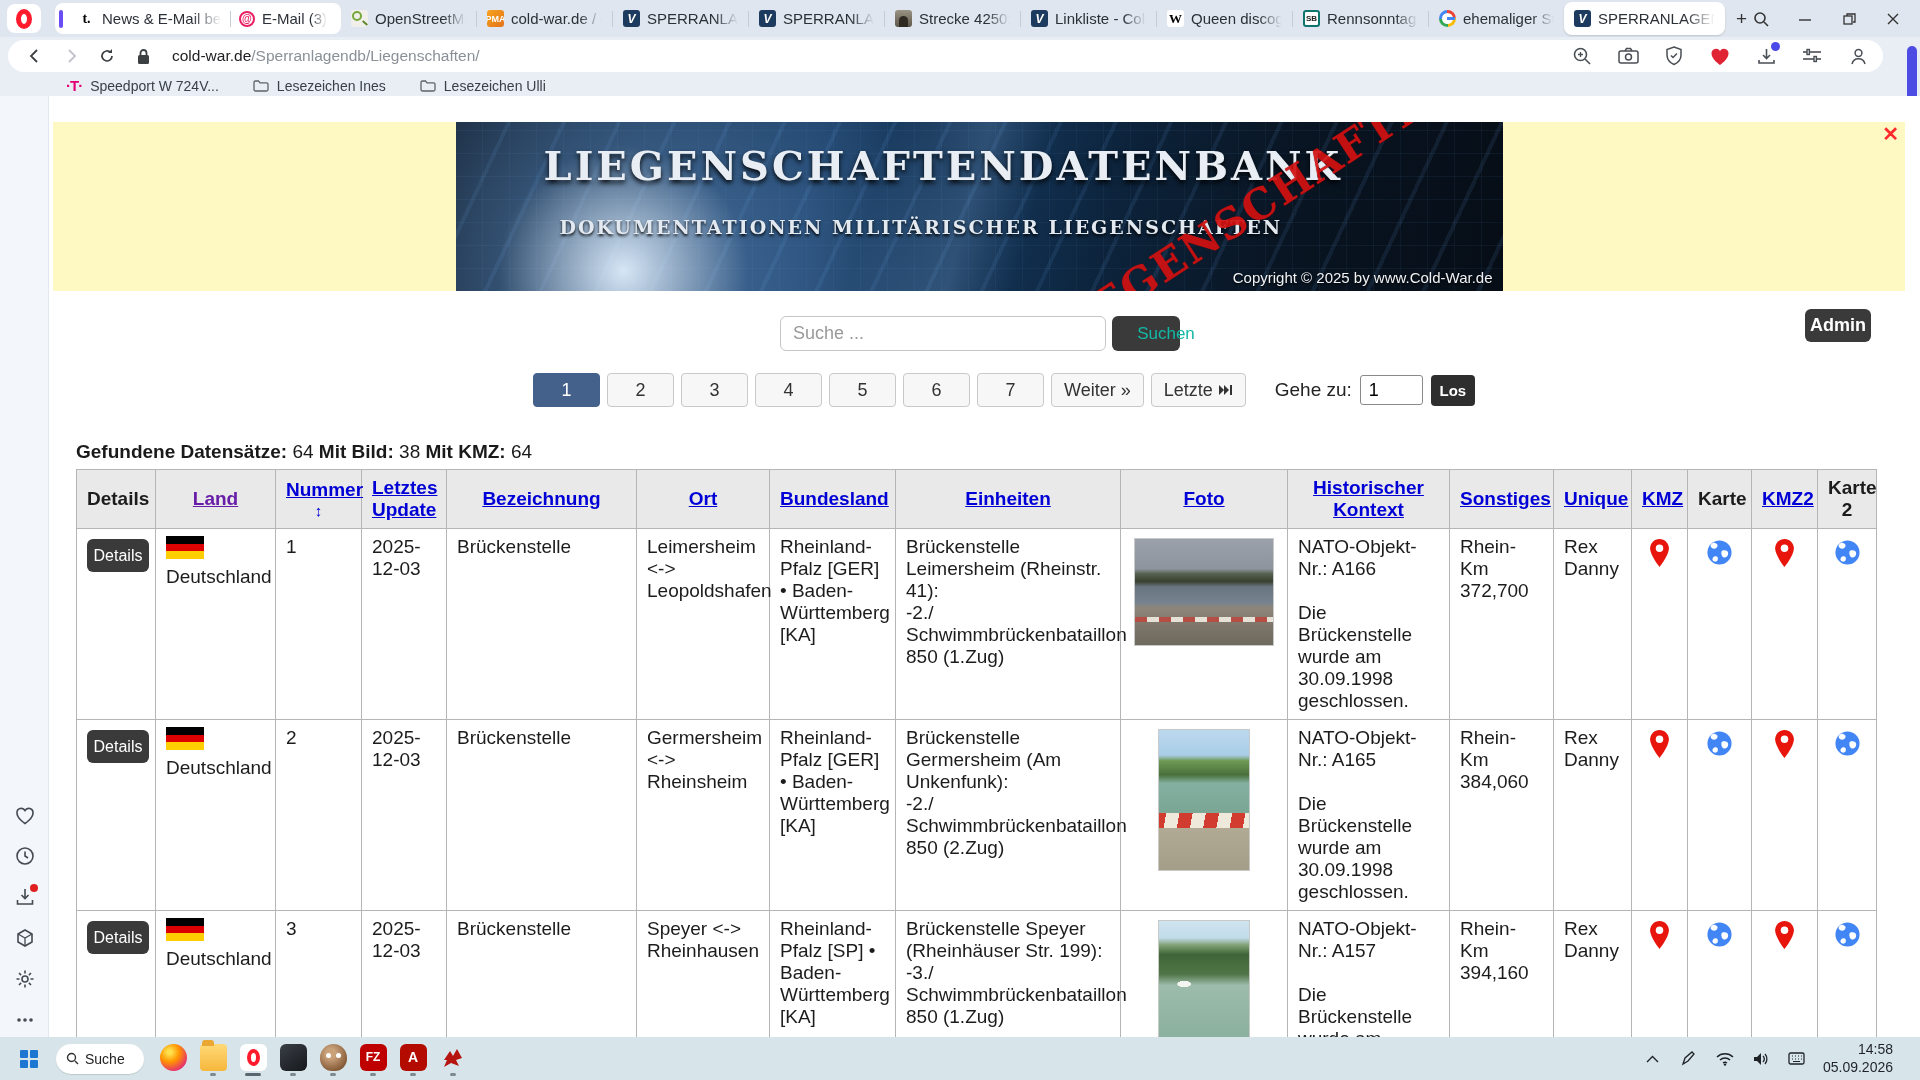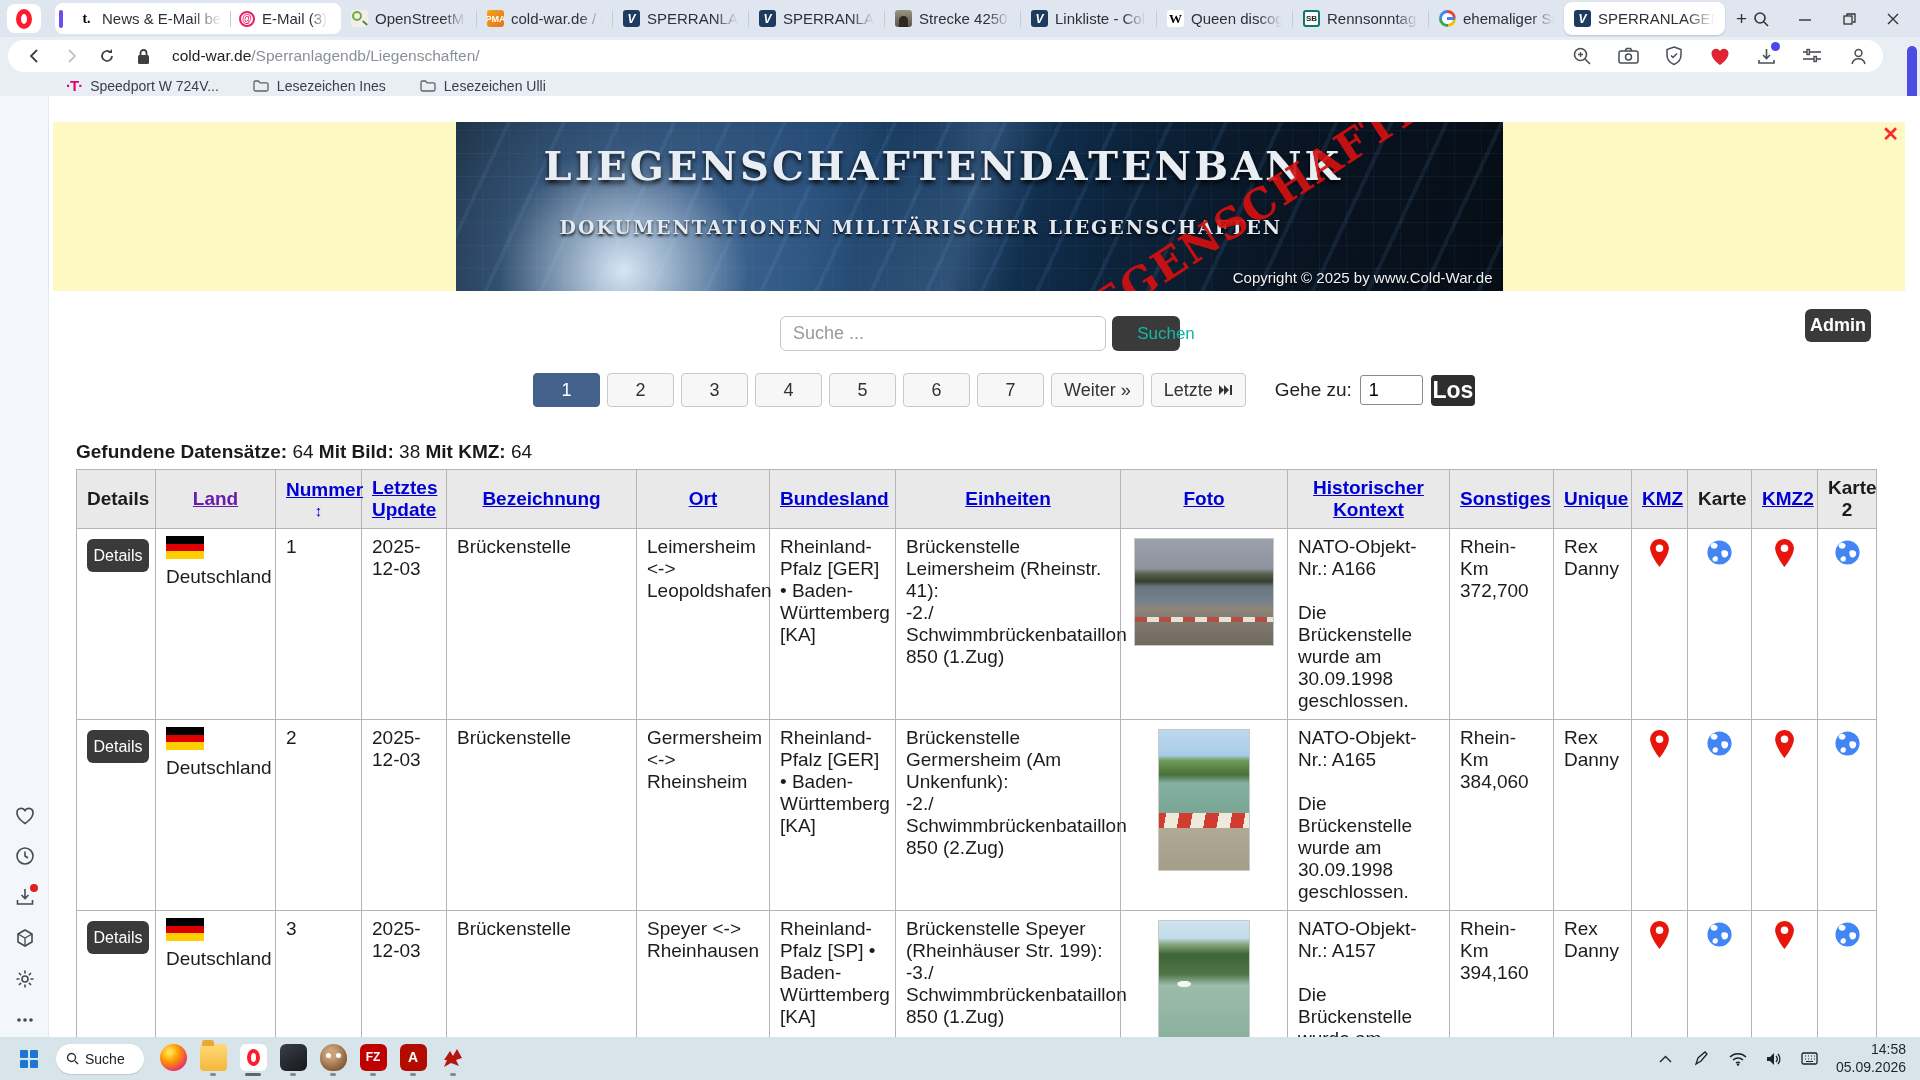--- a/index.html
+++ b/index.html
@@ -81,21 +81,21 @@
   .search-input::placeholder { color:#9a9a9a; }
   .search-btn { position:absolute; left:1063px; top:220px; width:68px; height:35px; background:#3a3a3a; color:#14b8a6; border:none; border-radius:6px; font-size:17px; display:flex; align-items:center; justify-content:center;padding-left:40px; }
 
   .pager { position:absolute; left:484px; top:277px; height:34px; display:flex; align-items:center; gap:7px; font-size:18px; }
   .pg { width:67px; height:34px; border:1px solid #c9c9c9; border-radius:4px; background:#f7f7f7; color:#333; display:flex; align-items:center; justify-content:center; }
   .pg.active { background:#44618c; border-color:#44618c; color:#fff; }
   .pg.wide { width:auto; padding:0 12px; }
   .goto { display:flex; align-items:center; gap:8px; margin-left:22px; }
   .goto-label { font-size:19px; color:#222; }
   .goto-input { width:63px; height:30px; border:1px solid #8a8a8a; border-radius:3px; font-size:18px; padding:0 8px; font-family:"Liberation Sans",sans-serif; }
-  .go-btn { width:44px; height:31px; background:#2e2e2e; color:#fff; border:none; border-radius:4px; font-size:23px; font-weight:bold; display:flex; align-items:center; justify-content:center; }
+  .go-btn { width:44px; height:31px; background:#2e2e2e; color:#fff; border:none; border-radius:4px; font-size:15px; font-weight:bold; display:flex; align-items:center; justify-content:center; }
 
   .summary { position:absolute; left:27px; top:345px; font-size:19px; color:#1a1a1a; }
   .summary b { font-weight:bold; }
 
   table.grid { position:absolute; left:27px; top:373px; width:1800px; border-collapse:collapse; table-layout:fixed; font-size:19px; color:#1c1c1c; }
   .grid th, .grid td { border:1px solid #b5b5b5; padding:7px 10px; vertical-align:top; text-align:left; }
   .grid th { background:#e9e9e9; height:50px; vertical-align:middle; font-weight:bold; }
   .grid th.c, .grid td.c { text-align:center; }
   th .hlink { color:#0000d6; text-decoration:underline; }
   th .hvisited { color:#681da8; text-decoration:underline; }
@@ -139,21 +139,21 @@
   .ic-folder { background:linear-gradient(180deg,#ffd977 0%,#f6b73c 100%); border-radius:4px; position:relative; }
   .ic-folder::before { content:""; position:absolute; left:2px; top:-4px; width:12px; height:6px; background:#eaa832; border-radius:3px 3px 0 0; }
   .ic-opera-tile { background:#fff; }
   .ic-opera-tile .oo { width:13px; height:17px; border:4px solid #ff1b2d; border-radius:50%/50%; }
   .ic-dark { background:linear-gradient(145deg,#3a3f46,#15181c); border-radius:6px; }
   .ic-gimp { background:radial-gradient(circle at 40% 35%, #c9a27a 20%, #8a5f3c 70%, #5f3f26 100%); border-radius:50% 50% 45% 45%; position:relative; }
   .ic-gimp::before { content:""; position:absolute; left:6px; top:9px; width:5px; height:5px; background:#fff; border-radius:50%; box-shadow:10px 0 0 #fff; }
   .ic-fz { background:#bf0000; font-size:12px; }
   .ic-pdf { background:#b30b00; font-size:14px; }
   .ic-red { background:transparent; }
-  .tray { margin-left:auto; display:flex; align-items:center; gap:16px; padding-right:14px; color:#1f2328; }
+  .tray { margin-left:auto; display:flex; align-items:center; gap:16px; padding-right:27px; color:#1f2328; }
   .trayic { width:20px; height:20px; display:flex; align-items:center; justify-content:center; }
   .clock { text-align:right; font-size:14px; line-height:1.25; color:#1f2328; }
 
   svg { display:block; }
 </style>
 </head>
 <body>
 
 <div class="stage">
 

